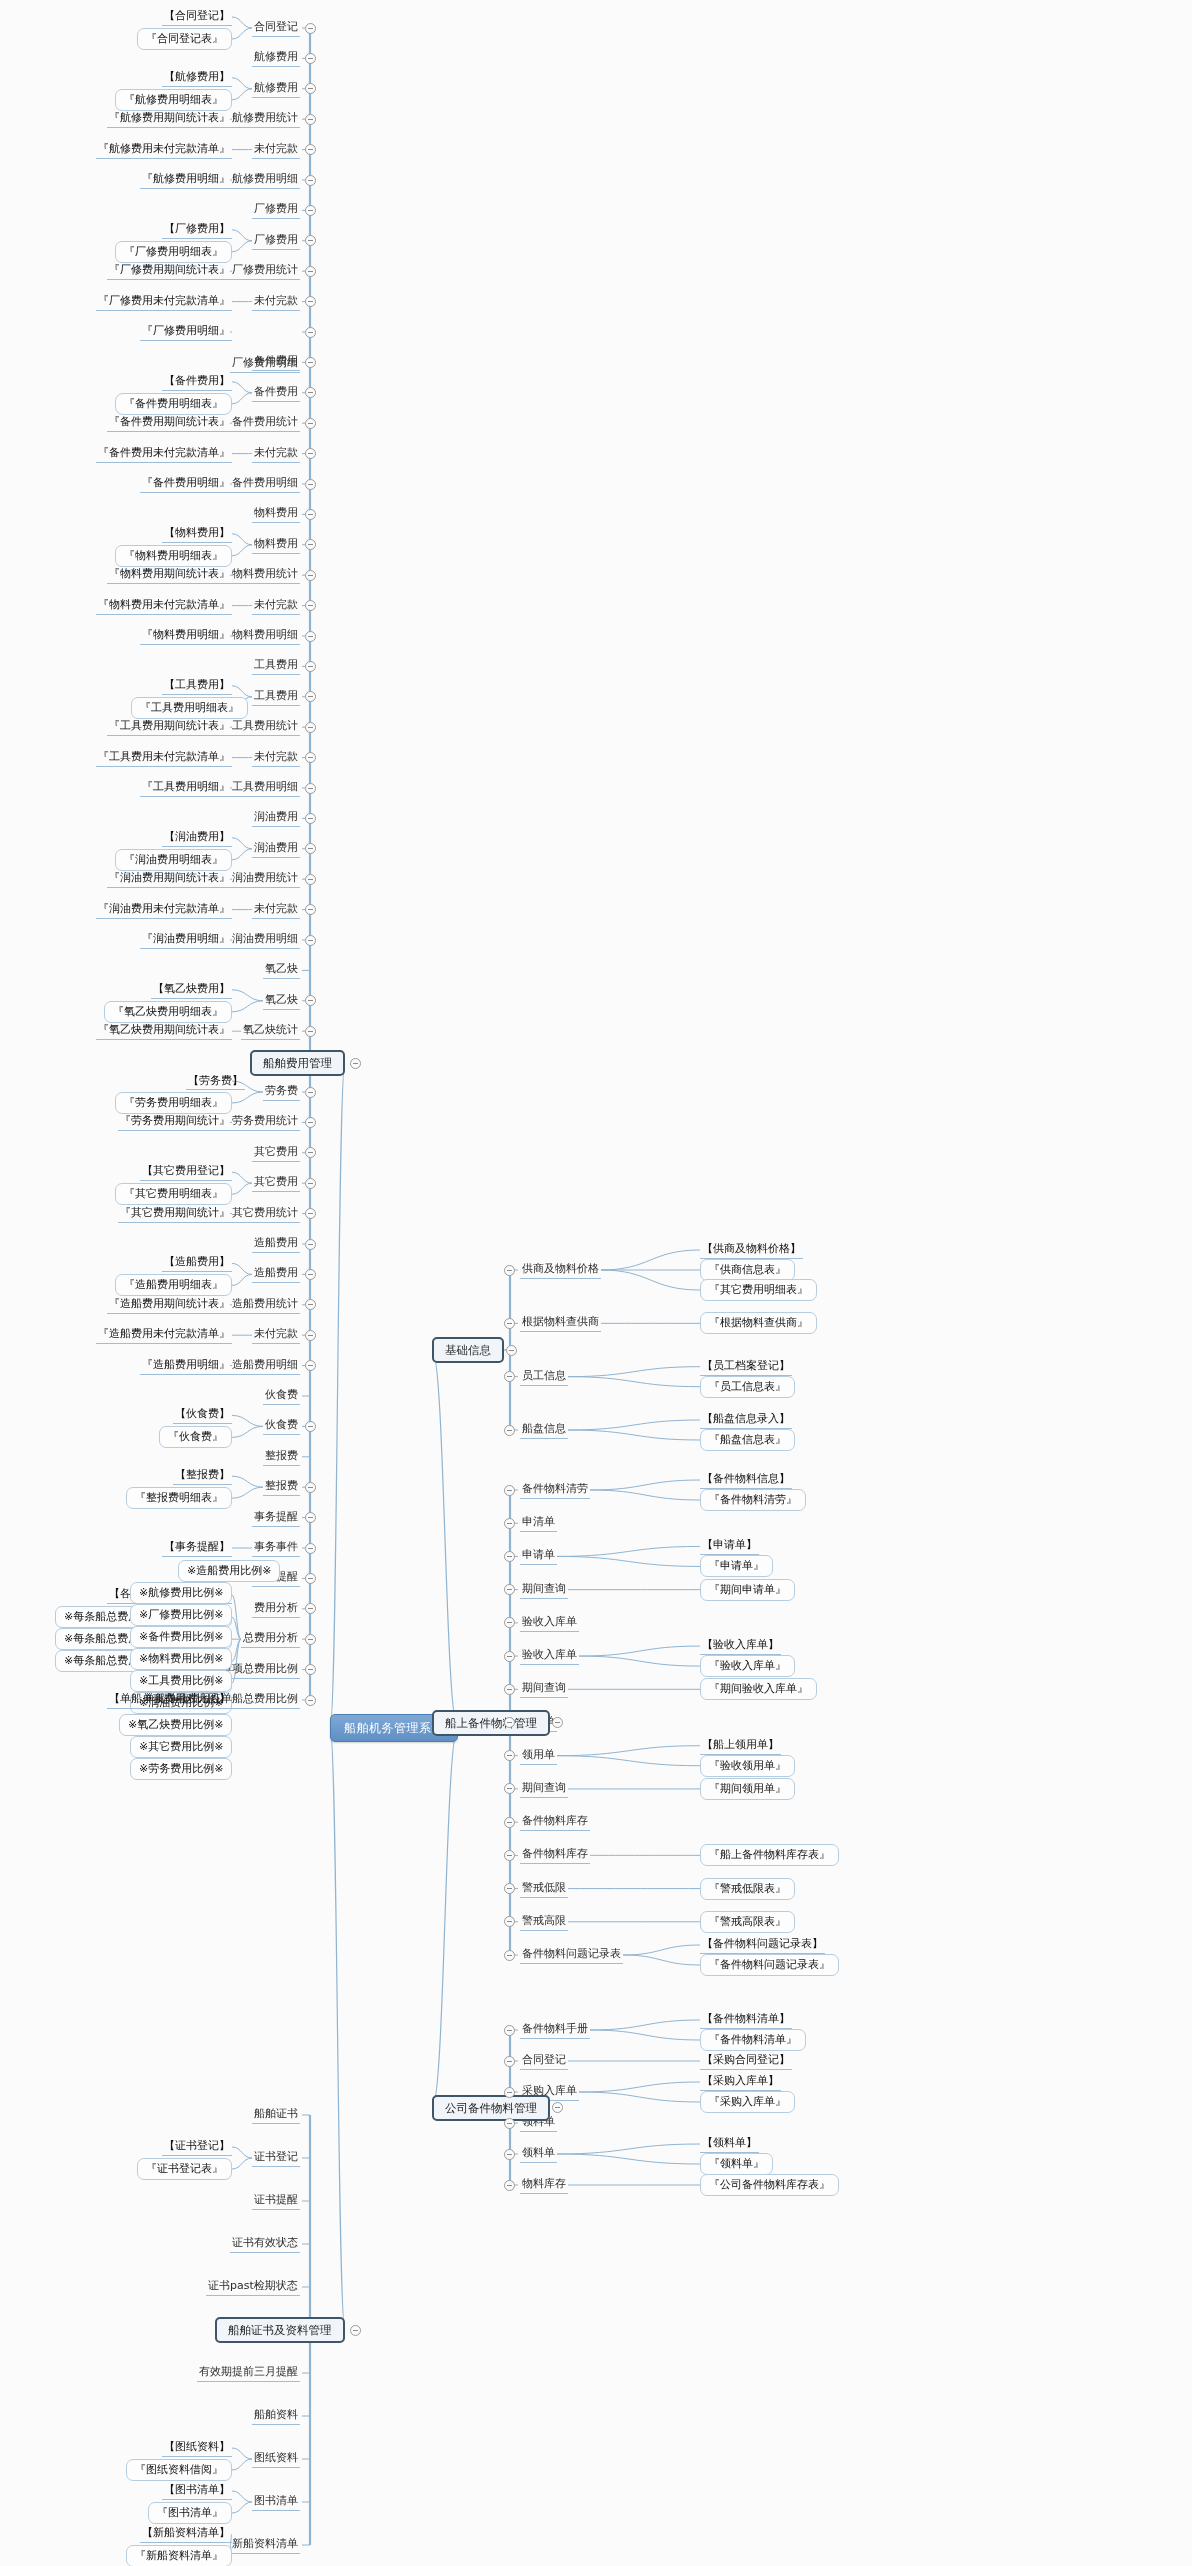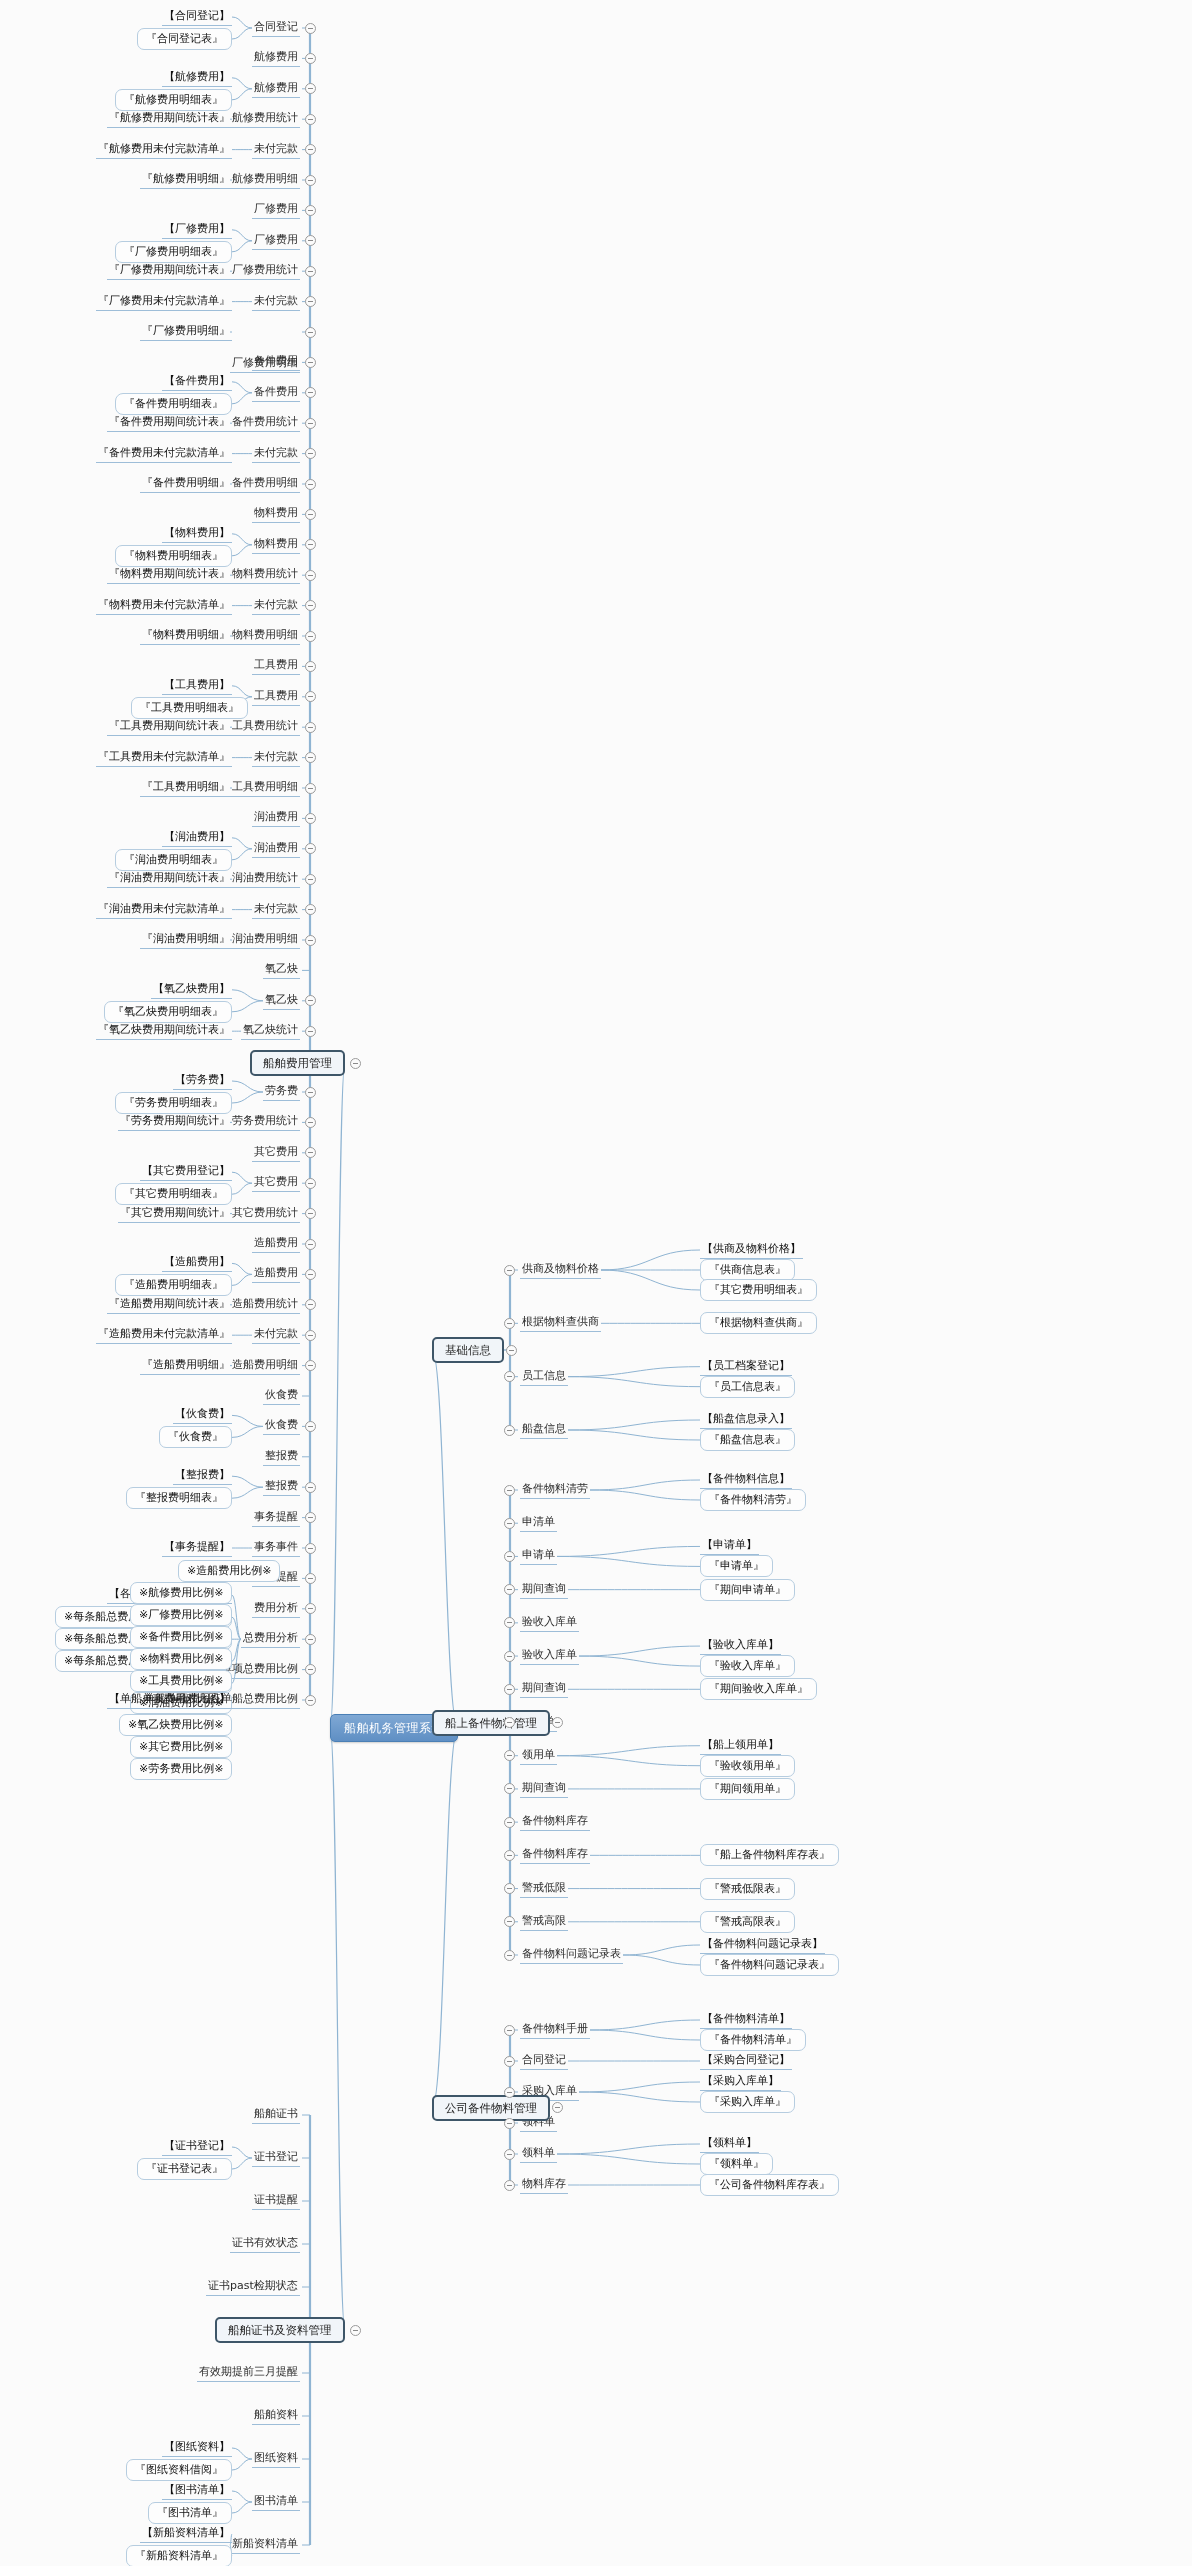--- a/index.html
+++ b/index.html
@@ -407,21 +407,21 @@
     <div class="node n-l2" style="top: 1000.8px; left: 263px;">氧乙炔</div>
     <div class="bubble" style="left: 305px; top: 1000.8px;"></div>
     <div class="node n-leaf" style="top: 989.8px; left: 151px;">【氧乙炔费用】</div>
     <div class="node n-box" style="top: 1011.8px; left: 104px;">『氧乙炔费用明细表』</div>
     <div class="node n-l2" style="top: 1031.2px; left: 241px;">氧乙炔统计</div>
     <div class="bubble" style="left: 305px; top: 1031.2px;"></div>
     <div class="node n-leaf" style="top: 1031.2px; left: 96px;">『氧乙炔费用期间统计表』</div>
     <div class="node n-l2" style="top: 1061.6px; left: 263px;">劳务费</div>
     <div class="node n-l2" style="top: 1092px; left: 263px;">劳务费</div>
     <div class="bubble" style="left: 305px; top: 1092px;"></div>
-    <div class="node n-leaf" style="top: 1081px; left: 173px;">【劳务费】</div>
+    <div class="node n-leaf" style="top: 1081px; left: 186px; font-family: Liberation Serif, serif;">【劳务费】</div>
     <div class="node n-box" style="top: 1103px; left: 115px;">『劳务费用明细表』</div>
     <div class="node n-l2" style="top: 1122.4px; left: 230px;">劳务费用统计</div>
     <div class="bubble" style="left: 305px; top: 1122.4px;"></div>
     <div class="node n-leaf" style="top: 1122.4px; left: 118px;">『劳务费用期间统计』</div>
     <div class="node n-l2" style="top: 1152.8px; left: 252px;">其它费用</div>
     <div class="bubble" style="left: 305px; top: 1152.8px;"></div>
     <div class="node n-l2" style="top: 1183.2px; left: 252px;">其它费用</div>
     <div class="bubble" style="left: 305px; top: 1183.2px;"></div>
     <div class="node n-leaf" style="top: 1172.2px; left: 140px;">【其它费用登记】</div>
     <div class="node n-box" style="top: 1194.2px; left: 115px;">『其它费用明细表』</div>

